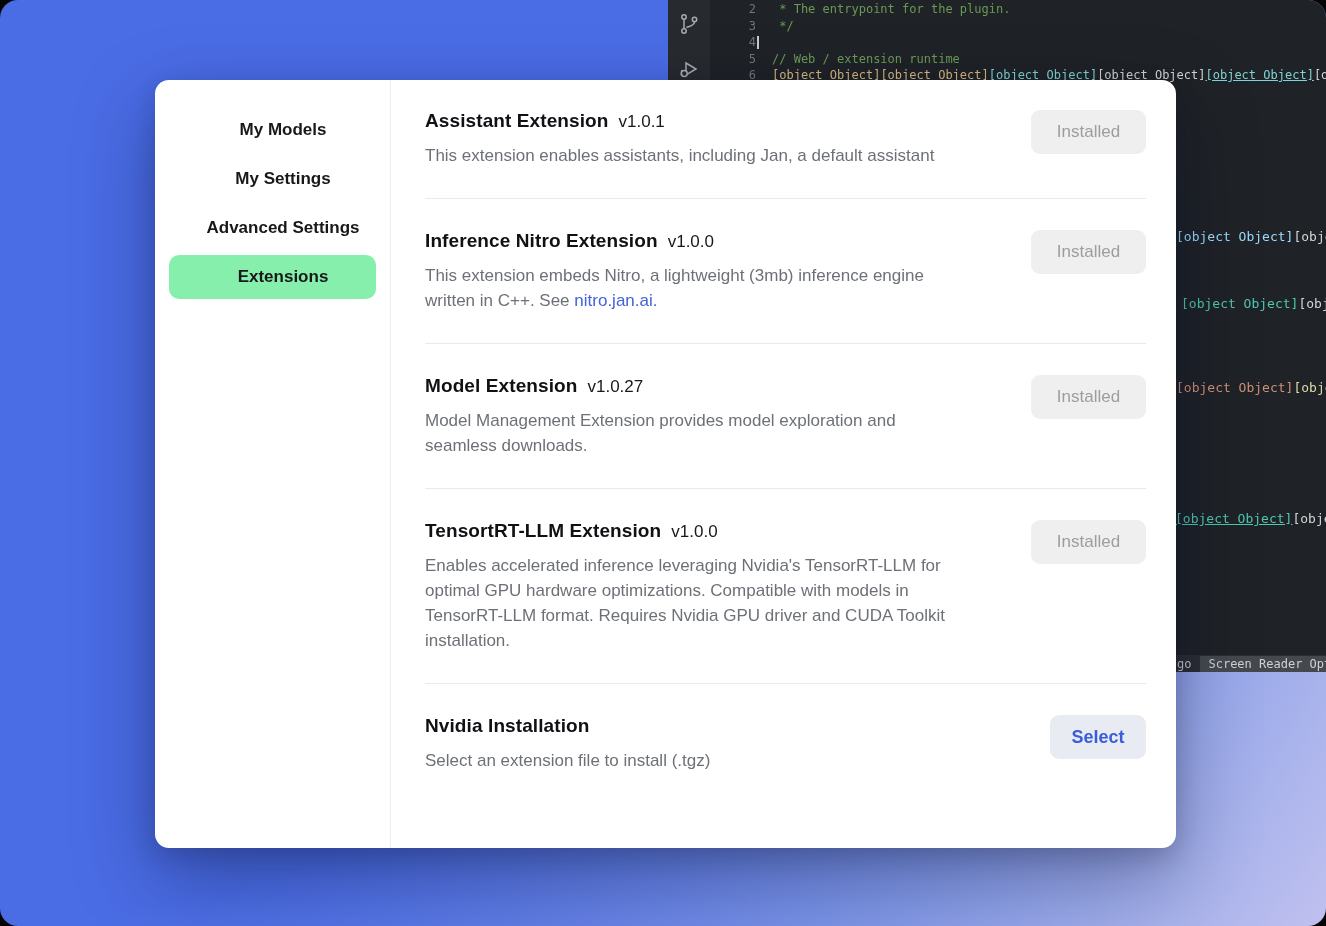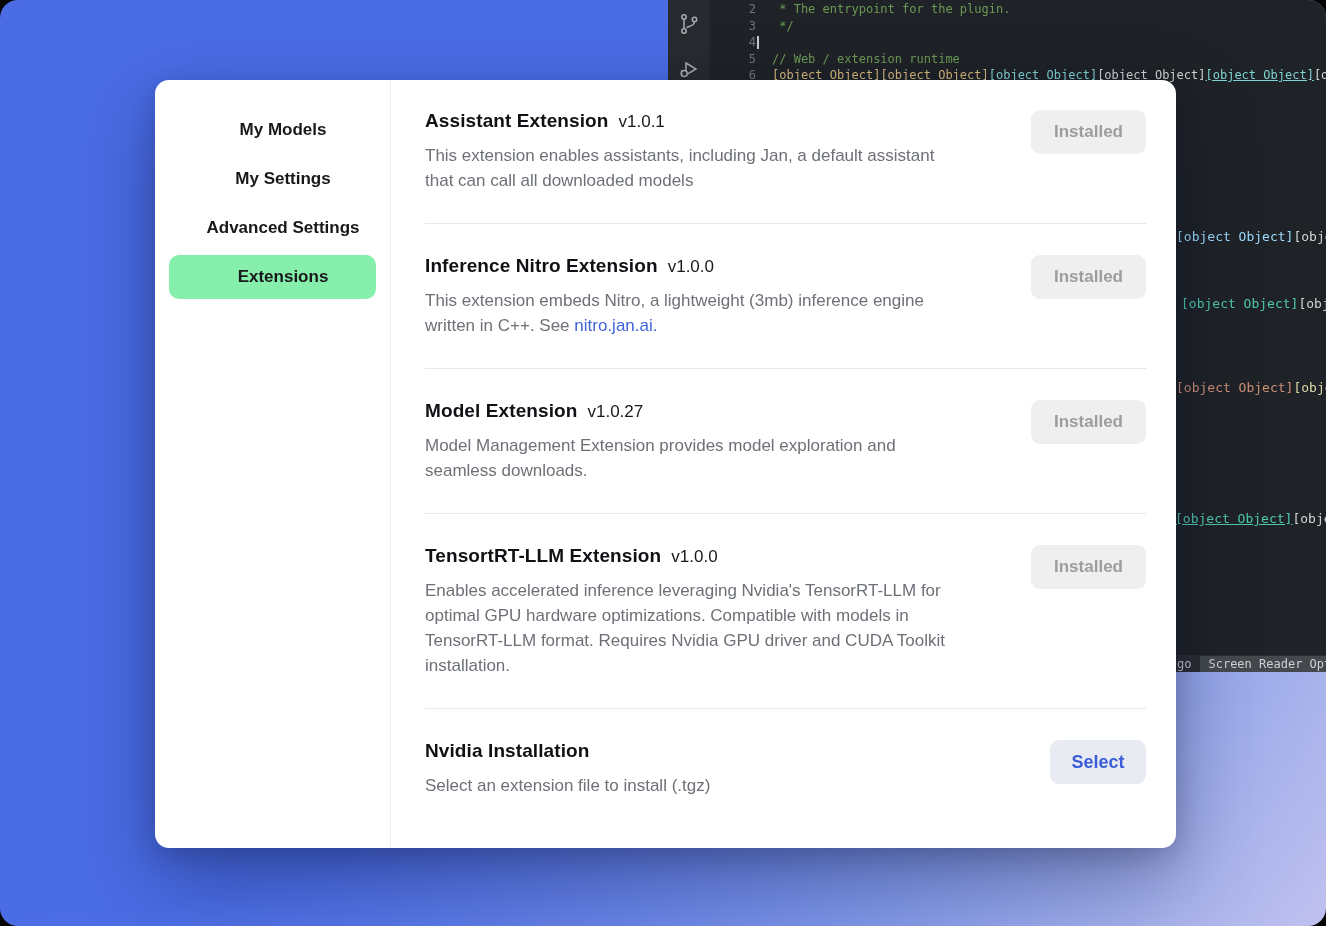--- a/index.html
+++ b/index.html
@@ -46,21 +46,21 @@
   .content{flex:1;padding:0 30px 16px 34px;box-sizing:border-box;}
   .section{display:flex;align-items:flex-start;padding:31px 0 30px 0;border-bottom:1px solid #e9e9e9;}
   .section.last{border-bottom:none;}
   .section-main{flex:1;min-width:0;}
   .title-row{display:flex;align-items:baseline;}
   .ext-title{font-size:19px;font-weight:700;color:#101114;letter-spacing:.1px;}
   .ext-version{font-size:17px;font-weight:400;color:#17181b;margin-left:10px;}
   .ext-desc{margin-top:11px;font-size:17px;line-height:25px;color:#6d7177;}
   .btn{flex:none;display:flex;align-items:center;justify-content:center;border:none;cursor:pointer;
        border-radius:9px;font-family:"Liberation Sans",sans-serif;}
-  .btn-installed{width:115px;height:44px;background:#efefef;color:#9d9d9d;font-size:17px;font-weight:700;margin-left:20px;}
+  .btn-installed{width:115px;height:44px;background:#efefef;color:#9d9d9d;font-size:17px;font-weight:400;margin-left:20px;}
   .btn-select{width:96px;height:44px;background:#e9ebf2;color:#3a5ed8;font-size:18px;font-weight:700;margin-left:20px;}
   .link{color:#4064d9;text-decoration:none;cursor:pointer;}
 </style>
 </head>
 <body>
 
 <div class="page">
   <div class="window">
 
     <div class="editor">
@@ -129,21 +129,20 @@
       <div class="content">
 
         <div class="section" style="padding-top:30px;">
           <div class="section-main">
             <div class="title-row">
               <span class="ext-title">Assistant Extension</span>
               <span class="ext-version">v1.0.1</span>
             </div>
             <div class="ext-desc">
               <div>This extension enables assistants, including Jan, a default assistant</div>
-              <div>that can call all downloaded models</div>
             </div>
           </div>
           <button class="btn btn-installed">Installed</button>
         </div>
 
         <div class="section">
           <div class="section-main">
             <div class="title-row">
               <span class="ext-title">Inference Nitro Extension</span>
               <span class="ext-version">v1.0.0</span>

